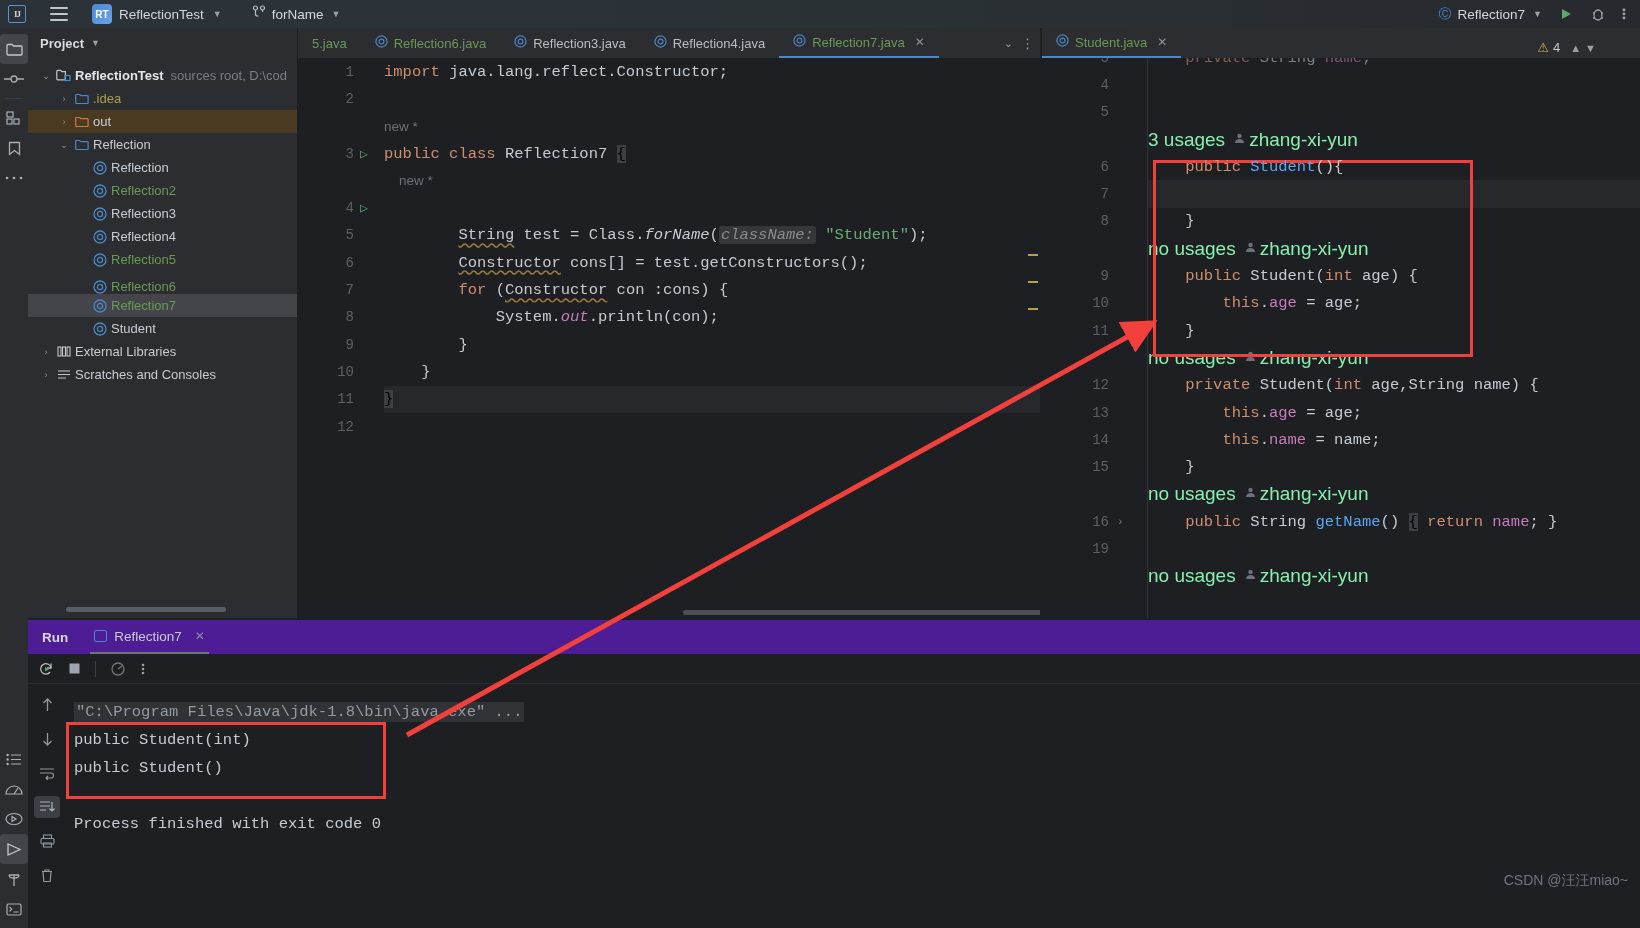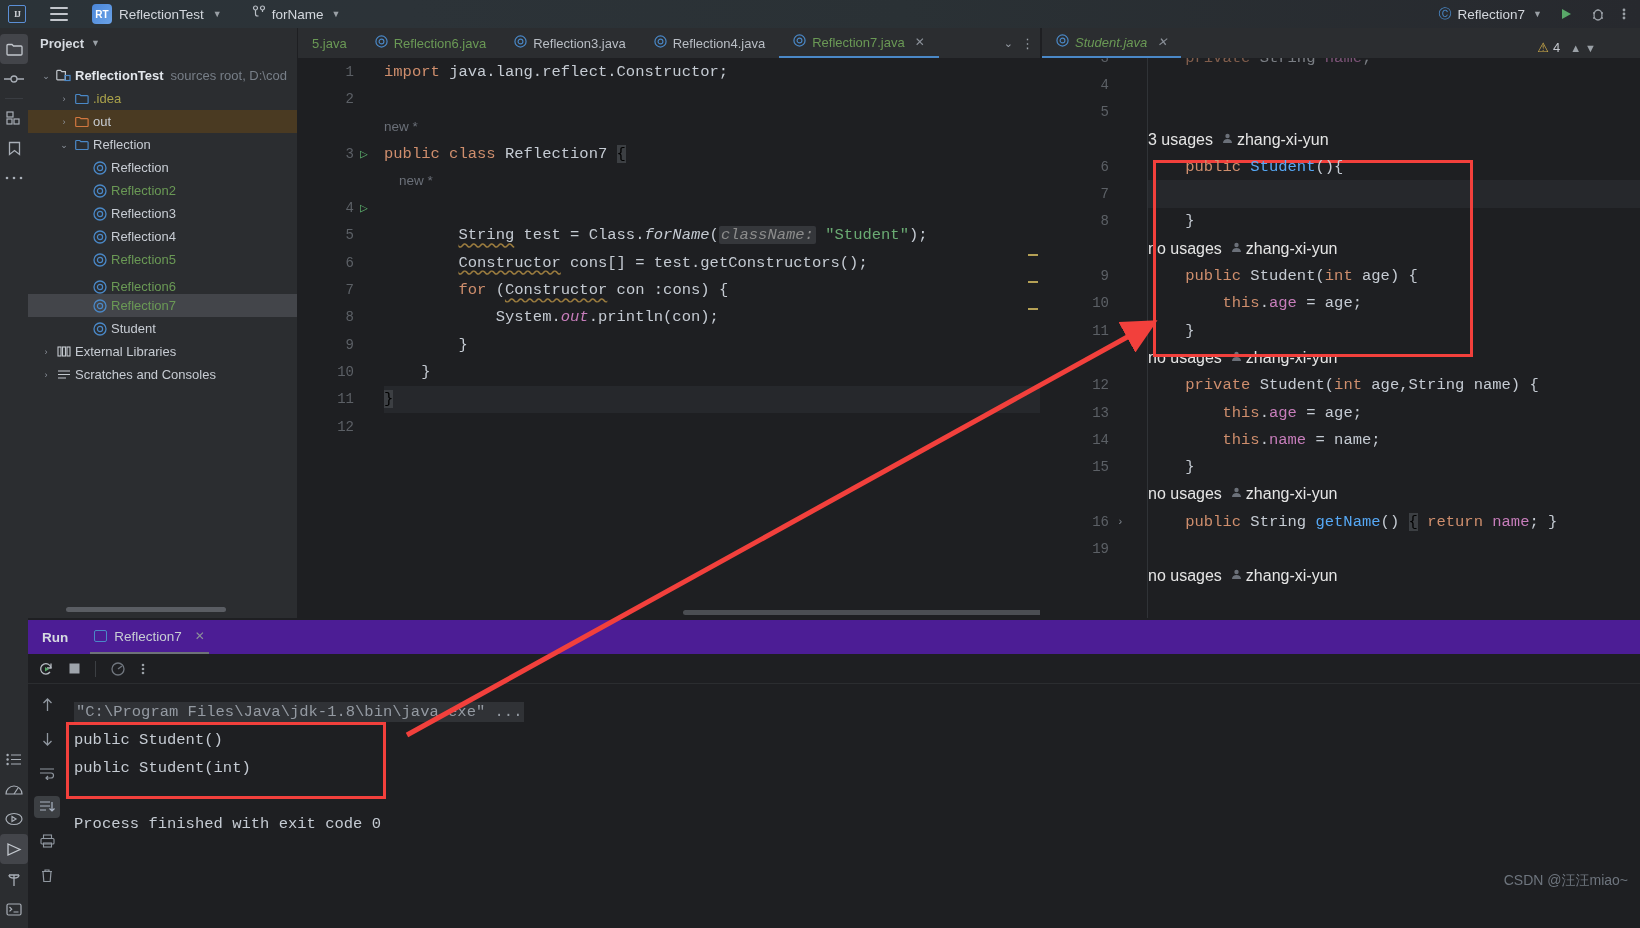--- a/index.html
+++ b/index.html
@@ -136,36 +136,36 @@
   .warn-tri { color: #d6b14a; font-size: 13px; }
   .hscroll-ed {
     position: absolute; left: 385px; bottom: 3px; width: 510px; height: 5px;
     background: #4b4e53; border-radius: 3px;
   }
   .warnstripe { position: absolute; width: 10px; height: 2px; background: #b5a055; }
 
   
   .rtabbar {
     position: absolute; left: 1042px; top: 28px; width: 598px; height: 30px;
-    background: #2b2d30; display: flex; align-items: center; font-style: italic;
+    background: #2b2d30; display: flex; align-items: center;
   }
   .reditor {
     position: absolute; left: 1042px; top: 58px; width: 598px; height: 560px;
     background: #1e1f22; overflow: hidden; border-left: 1px solid #1e1f22;
   }
   .rgutter { position: absolute; left: 0; top: 0; width: 105px; height: 560px; }
   .rcode { position: absolute; left: 105px; top: 0; right: 0; height: 560px; }
   .rlnum {
     position: absolute; left: 0; width: 66px; text-align: right;
     color: #5c6066; font-family: "Liberation Mono", monospace; font-size: 14px;
   }
   .rfold { position: absolute; left: 74px; color: #7d838b; font-size: 11px; cursor: pointer; }
   .inlay {
     height: 27.3px; display: flex; align-items: center; gap: 9px;
-    color: #e5e5e5; font-size: 16px; padding-left: 0px;
+    color: #86efac; font-size: 19px; padding-left: 0px;
   }
   .person { font-size: 12px; }
   .gutter-sep { position: absolute; left: 104px; top: 0; width: 1px; height: 560px; background: #303337; }
 
   
   .redbox { position: absolute; border: 3px solid #f2403c; pointer-events: none; }
   .arrow-svg { position: absolute; left: 0; top: 0; width: 1640px; height: 928px; pointer-events: none; }
 
   
   .runpanel {
@@ -691,22 +691,22 @@
           </svg>
       </span>
       <span class="side-ico">
         <svg width="14" height="15" viewBox="0 0 14 15">
             <path d="M2 3.5h10M5 3.5V2h4v1.5M3 3.5l.8 10h6.4l.8-10" fill="none" stroke="#9097a0" stroke-width="1.2"></path>
           </svg>
       </span>
     </div>
     <div class="console" id="console">
         <div class="cline"><span class="cmdline">"C:\Program Files\Java\jdk-1.8\bin\java.exe" ...</span></div>
+        <div class="cline"><span class="outln">public Student(int)</span></div>
         <div class="cline"><span class="outln">public Student()</span></div>
-        <div class="cline"><span class="outln">public Student(int)</span></div>
         <div class="cline"><span class="outln"></span></div>
         <div class="cline"><span class="outln">Process finished with exit code 0</span></div>
       </div>
   </div>
 
   <div class="redbox" id="box0" style="left: 1153px; top: 160px; width: 320px; height: 197px; border-color: rgb(242, 64, 60);"></div>
   <div class="redbox" id="box1" style="left: 66px; top: 722px; width: 320px; height: 77px; border-color: rgb(242, 64, 60);"></div>
   <svg class="arrow-svg">
     <defs>
       <marker id="ah" markerWidth="7" markerHeight="7" refX="3" refY="3.5" orient="auto">

